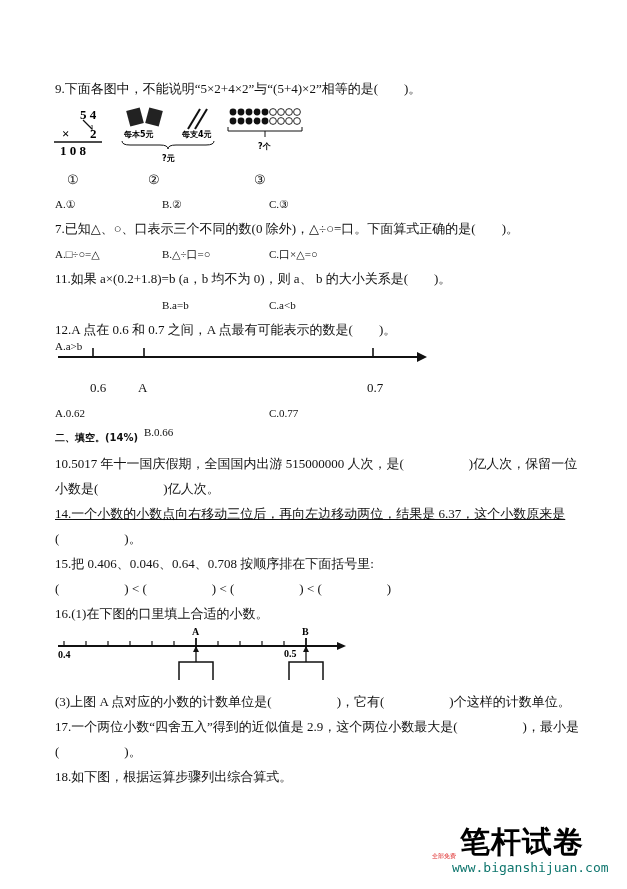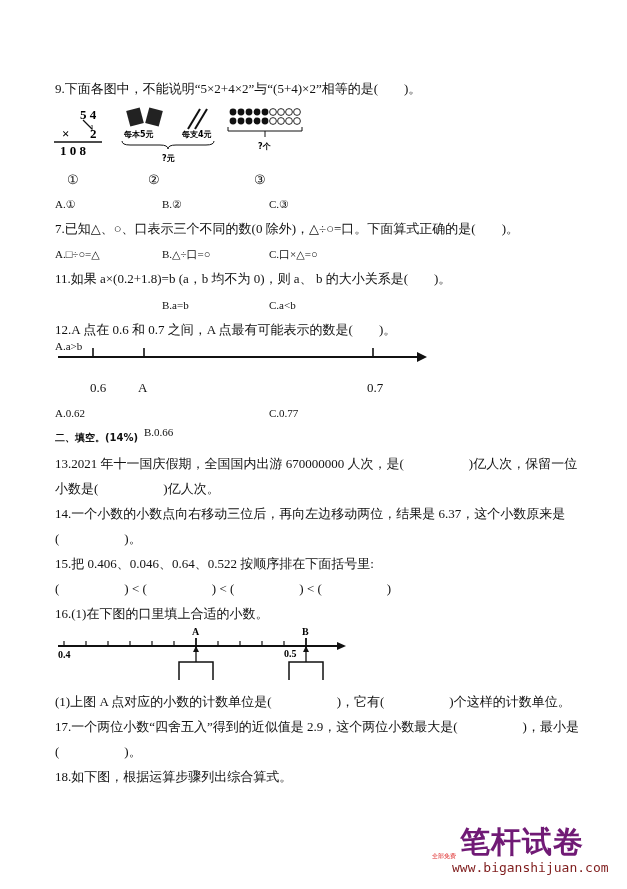--- a/index.html
+++ b/index.html
@@ -4,22 +4,22 @@
 <style>
   html, body { margin:0; padding:0; background:#ffffff; }
   body { width:627px; height:889px; position:relative; overflow:hidden;
          font-family:"Liberation Serif","DejaVu Serif",serif; color:#111; font-size:13px; }
   .line { position:absolute; left:55px; white-space:nowrap; font-size:13px; line-height:16px; }
   .opt { position:absolute; white-space:nowrap; font-size:11px; line-height:16px; }
   .bold { font-weight:bold; }
   .fig-label { position:absolute; font-size:13px; }
   .nl-label { position:absolute; font-size:12px; }
   .brand { position:absolute; left:452px; top:826px; font-family:"DejaVu Sans",sans-serif; }
-  .brand-title { font-size:30px; font-weight:bold; letter-spacing:1px; color:#701a75; line-height:32px; margin-left:8px; }
-  .brand-url { font-family:"DejaVu Sans Mono","Liberation Mono",monospace; font-size:13px; color:#7f1d1d; margin-top:2px; }
+  .brand-title { font-size:30px; font-weight:bold; letter-spacing:1px; color:#000000; line-height:32px; margin-left:8px; }
+  .brand-url { font-family:"DejaVu Sans Mono","Liberation Mono",monospace; font-size:13px; color:#0f766e; margin-top:2px; }
   .brand-free { position:absolute; left:-20px; top:26px; font-size:6px; color:#d22; font-family:"DejaVu Sans",sans-serif; }
 </style>
 </head>
 <body>
 
 <div class="line" style="top:81px;">9.下面各图中，不能说明“5×2+4×2”与“(5+4)×2”相等的是(　　)。</div>
 
 <svg style="position:absolute;left:50px;top:105px;" width="270" height="60" viewBox="0 0 270 60">
 
   <text x="30" y="14" font-size="13" font-family="Liberation Serif, serif" font-weight="bold">5 4</text>
@@ -93,27 +93,27 @@
 </svg>
 <div class="nl-label" style="left:90px;top:380px;font-size:13px;">0.6</div>
 <div class="nl-label" style="left:138px;top:380px;font-size:13px;">A</div>
 <div class="nl-label" style="left:367px;top:380px;font-size:13px;">0.7</div>
 <div class="opt" style="left:55px;top:405px;">A.0.62</div>
 <div class="opt" style="left:144px;top:405px;margin-top:19px;">B.0.66</div>
 <div class="opt" style="left:269px;top:405px;">C.0.77</div>
 
 <div class="line bold" style="top:430px;font-family:'DejaVu Sans',sans-serif;font-size:10px;">二、填空。(14%)</div>
 
-<div class="line" style="top:456px;">13.2021 年十一国庆假期，全国国内出游 670000000 人次，是(　　　　　)亿人次，保留一位</div>
+<div class="line" style="top:456px;">10.5017 年十一国庆假期，全国国内出游 515000000 人次，是(　　　　　)亿人次，保留一位</div>
 <div class="line" style="top:481px;">小数是(　　　　　)亿人次。</div>
 
-<div class="line" style="top:506px;">14.一个小数的小数点向右移动三位后，再向左边移动两位，结果是 6.37，这个小数原来是</div>
+<div class="line" style="top:506px;text-decoration:underline;">14.一个小数的小数点向右移动三位后，再向左边移动两位，结果是 6.37，这个小数原来是</div>
 <div class="line" style="top:531px;">(　　　　　)。</div>
 
-<div class="line" style="top:556px;">15.把 0.406、0.046、0.64、0.522 按顺序排在下面括号里:</div>
+<div class="line" style="top:556px;">15.把 0.406、0.046、0.64、0.708 按顺序排在下面括号里:</div>
 <div class="line" style="top:581px;">(　　　　　) &lt; (　　　　　) &lt; (　　　　　) &lt; (　　　　　)</div>
 
 <div class="line" style="top:606px;">16.(1)在下图的口里填上合适的小数。</div>
 <svg style="position:absolute;left:55px;top:620px;" width="300" height="60" viewBox="0 0 300 60">
   <line x1="3" y1="26" x2="282" y2="26" stroke="#111" stroke-width="1.8"></line>
   <polygon points="282,22 291,26 282,30" fill="#111"></polygon>
   <g stroke="#111" stroke-width="1.2">
     <line x1="9" y1="21" x2="9" y2="26"></line>
     <line x1="31" y1="21" x2="31" y2="26"></line>
     <line x1="53" y1="21" x2="53" y2="26"></line>
@@ -131,21 +131,21 @@
   <line x1="141" y1="30" x2="141" y2="42" stroke="#111" stroke-width="1.3"></line>
   <polygon points="248,32 251,26 254,32" fill="#111"></polygon>
   <line x1="251" y1="30" x2="251" y2="42" stroke="#111" stroke-width="1.3"></line>
   <rect x="124" y="42" width="34" height="22" fill="none" stroke="#111" stroke-width="1.5"></rect>
   <rect x="234" y="42" width="34" height="22" fill="none" stroke="#111" stroke-width="1.5"></rect>
   <text x="3" y="38" font-size="10" font-family="Liberation Serif, serif" font-weight="bold">0.4</text>
   <text x="229" y="37" font-size="10" font-family="Liberation Serif, serif" font-weight="bold">0.5</text>
   <text x="137" y="15" font-size="10" font-family="Liberation Serif, serif" font-weight="bold">A</text>
   <text x="247" y="15" font-size="10" font-family="Liberation Serif, serif" font-weight="bold">B</text>
 </svg>
-<div class="line" style="top:694px;">(1)上图 A 点对应的小数的计数单位是(　　　　　)，它有(　　　　　)个这样的计数单位。</div>
+<div class="line" style="top:694px;">(3)上图 A 点对应的小数的计数单位是(　　　　　)，它有(　　　　　)个这样的计数单位。</div>
 
 <div class="line" style="top:719px;">17.一个两位小数“四舍五入”得到的近似值是 2.9，这个两位小数最大是(　　　　　)，最小是</div>
 <div class="line" style="top:744px;">(　　　　　)。</div>
 
 <div class="line" style="top:769px;text-align:right;">18.如下图，根据运算步骤列出综合算式。</div>
 
 <div class="brand">
   <div class="brand-title">笔杆试卷</div>
   <div class="brand-free">全部免费</div>
   <div class="brand-url">www.biganshijuan.com</div>

